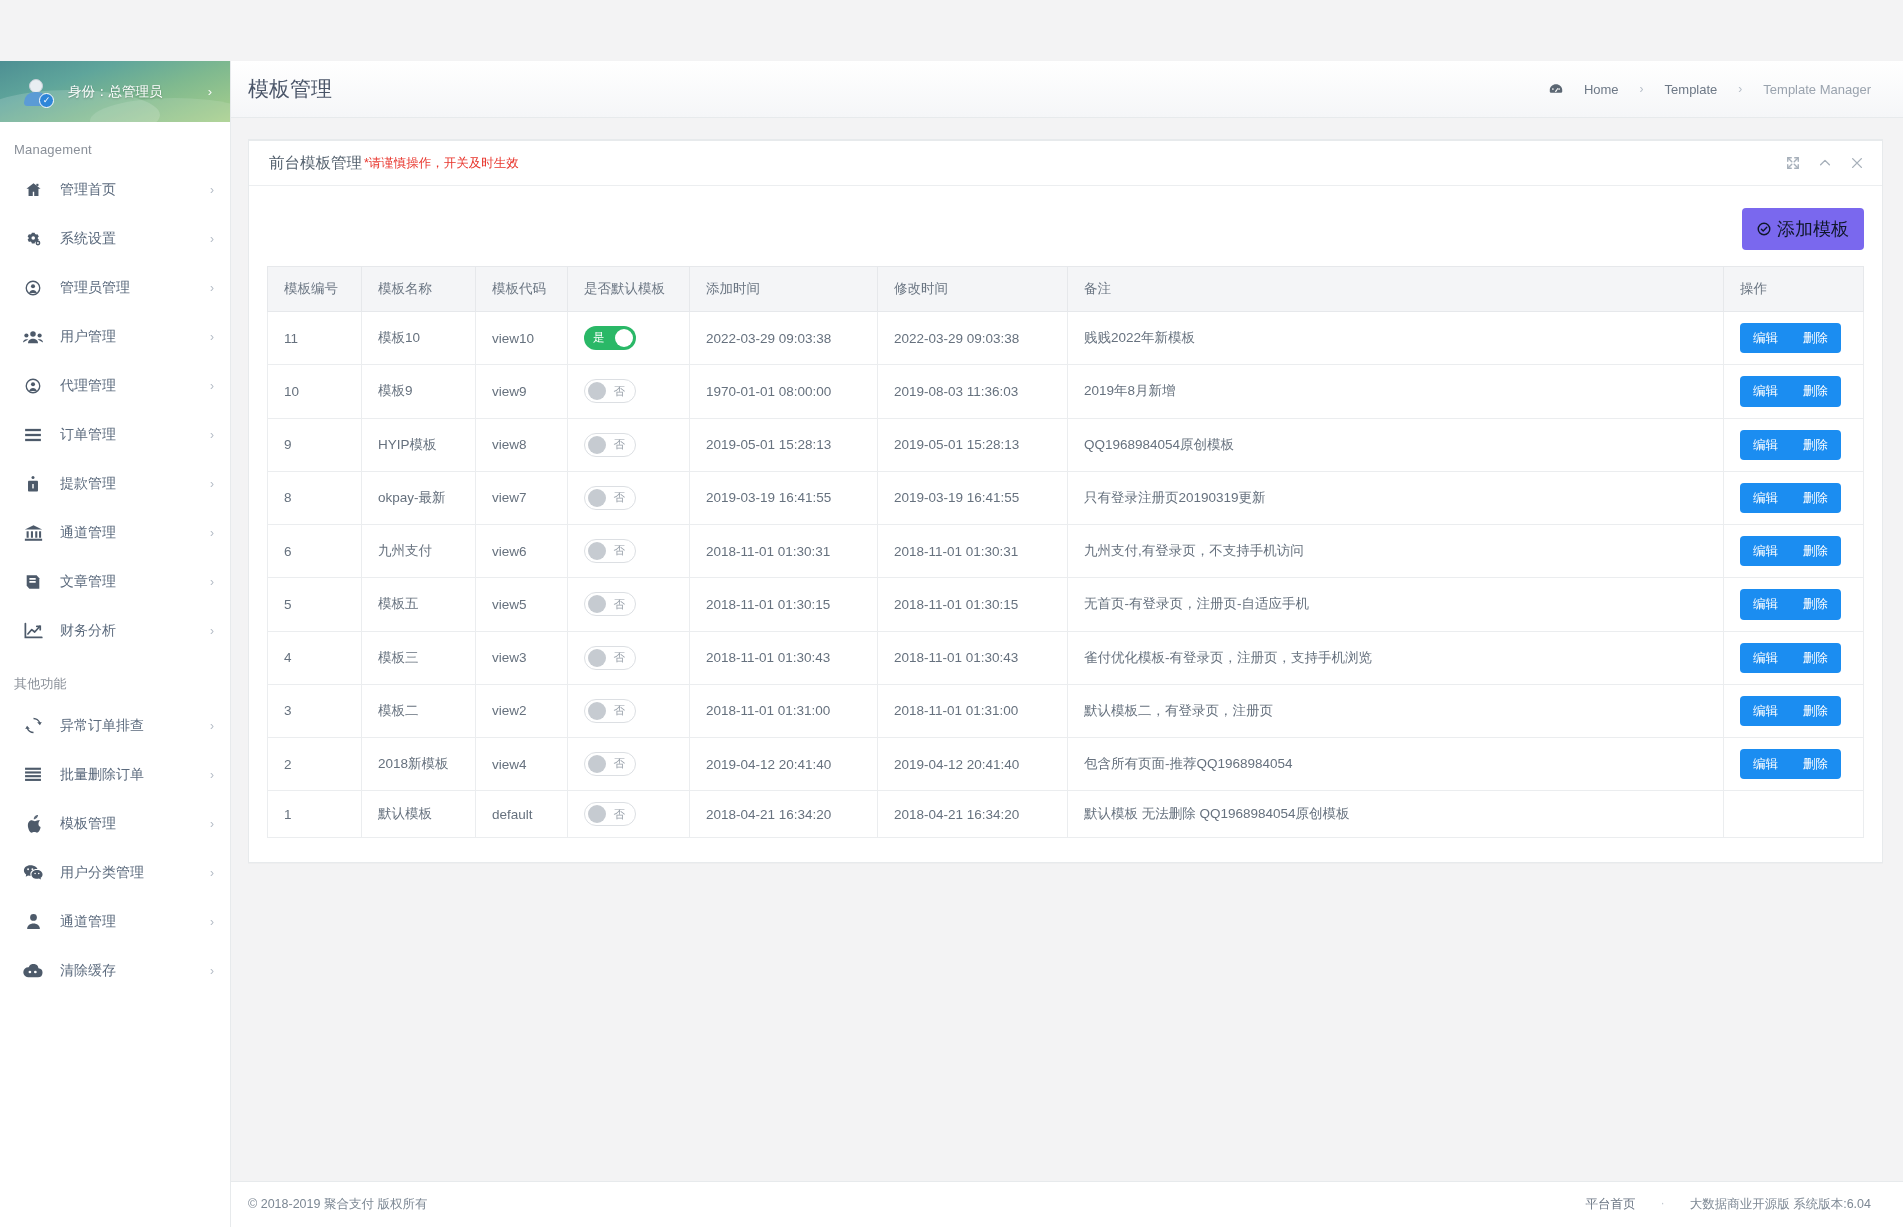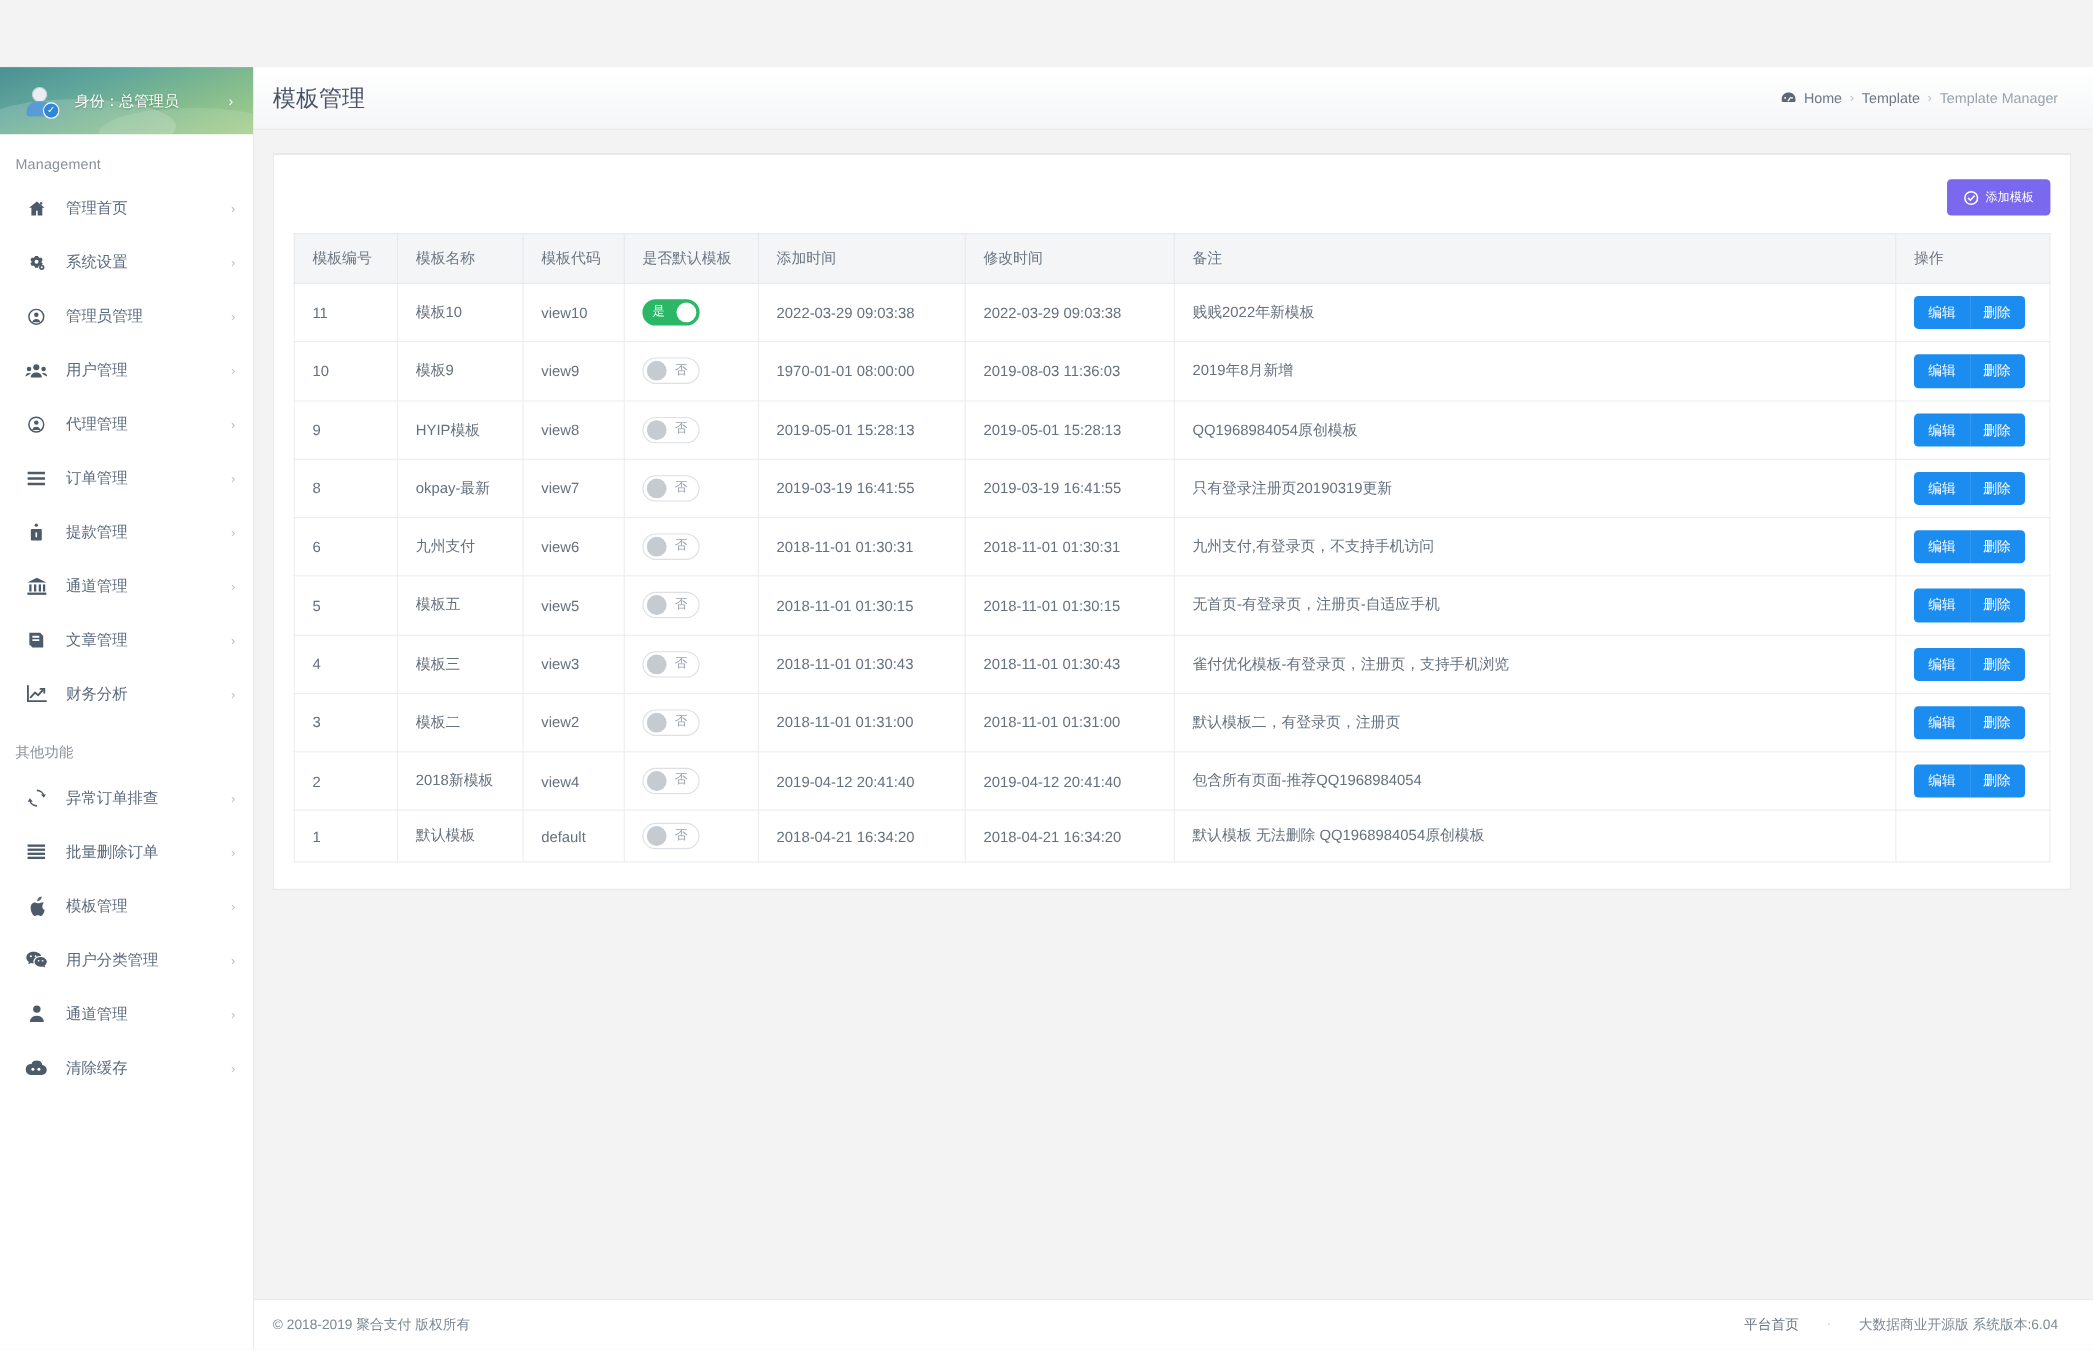--- a/index.html
+++ b/index.html
@@ -91,21 +91,21 @@
 
   
   .content { position: absolute; top: 61px; left: 231px; width: 1672px; height: 1166px; }
   .page-head {
     height: 57px; background: #f7f8fa; border-bottom: 1px solid #e7eaec;
     display: flex; align-items: center; padding: 0 32px 0 17px;
     background: linear-gradient(#ffffff, #f5f6f8);
   }
   .page-title { font-size: 21px; color: #4a5568; font-weight: 400; }
   .breadcrumb {
-    margin-left: auto; display: flex; align-items: center; gap: 7px;
+    margin-left: auto; display: flex; align-items: center; gap: 21px;
     font-size: 13px; color: #7b8694;
   }
   .breadcrumb .bc-ico { color: #5c6773; display:flex; }
   .breadcrumb .sep { color: #b6bec8; font-size: 12px; }
   .breadcrumb .bc-item { color: #6d7886; }
   .breadcrumb .bc-item.active { color: #9aa3ae; }
 
   .panel-wrap { padding: 21px 20px 0 17px; }
   .panel {
     background: #fff; border: 1px solid #e7eaec; border-top: 2px solid #e7eaec;
@@ -116,22 +116,22 @@
     border-bottom: 1px solid #eceef0;
   }
   .panel-title { font-size: 15.5px; color: #54616e; }
   .panel-warn { font-size: 12.5px; color: #e8342b; margin-left: 2px; }
   .panel-tools { margin-left: auto; display:flex; align-items:center; gap: 18px; }
   .panel-tools .ptool { color: #a7b0ba; cursor: pointer; display:flex; }
 
   .panel-body { padding: 14px 18px 24px 18px; }
   .toolbar-row { display: flex; justify-content: flex-end; padding: 8px 0 16px 0; }
   .btn-add {
-    background: #7a68ee; color: #ffffff; border: none; border-radius: 4px;
-    font-size: 11px; padding: 9px 15px; cursor: pointer;
+    background: #7a68ee; color: #0f172a; border: none; border-radius: 4px;
+    font-size: 18px; padding: 9px 15px; cursor: pointer;
     display: flex; align-items: center; gap: 6px;
     font-family: inherit;
   }
   .btn-add svg { display:block; }
 
   table.tpl-table { width: 100%; border-collapse: collapse; border-radius: 11px; }
   table.tpl-table th {
     background: #f4f5f7; color: #6b7683; font-weight: 400; font-size: 13.5px;
     text-align: left; padding: 13px 16px; border: 1px solid #e6e8eb;
     white-space: nowrap;
@@ -426,20 +426,42 @@
         <span class="sep">›</span>
         <span class="bc-item">Template</span>
         <span class="sep">›</span>
         <span class="bc-item active">Template Manager</span>
       </div>
     </div>
 
     <div class="panel-wrap">
       <div class="panel">
 
+        <div class="panel-head">
+          <span class="panel-title">前台模板管理</span>
+          <span class="panel-warn">*请谨慎操作，开关及时生效</span>
+          <div class="panel-tools">
+            <span class="ptool">
+              <svg width="14" height="14" viewBox="0 0 16 16" fill="none" stroke="currentColor" stroke-width="1.6" stroke-linecap="round">
+                <path d="M2 6V2h4M14 6V2h-4M2 10v4h4M14 10v4h-4"></path>
+                  <path d="M2.6 2.6 6.6 6.6M13.4 2.6 9.4 6.6M2.6 13.4 6.6 9.4M13.4 13.4 9.4 9.4"></path>
+              </svg>
+            </span>
+            <span class="ptool">
+              <svg width="14" height="14" viewBox="0 0 16 16" fill="none" stroke="currentColor" stroke-width="1.6" stroke-linecap="round" stroke-linejoin="round">
+                  <path d="M3 10l5-5 5 5"></path>
+                </svg>
+            </span>
+            <span class="ptool">
+              <svg width="14" height="14" viewBox="0 0 16 16" fill="none" stroke="currentColor" stroke-width="1.6" stroke-linecap="round">
+                  <path d="M3 3l10 10M13 3L3 13"></path>
+                </svg>
+            </span>
+          </div>
+        </div>
 
         <div class="panel-body">
 
           <div class="toolbar-row">
             <button class="btn-add">
               <svg width="14" height="14" viewBox="0 0 16 16" fill="none" stroke="currentColor" stroke-width="1.6" stroke-linecap="round" stroke-linejoin="round">
                 <circle cx="8" cy="8" r="6.6"></circle>
                   <path d="M5 8.2l2.1 2.1L11.2 6"></path>
               </svg>
               <span>添加模板</span>

